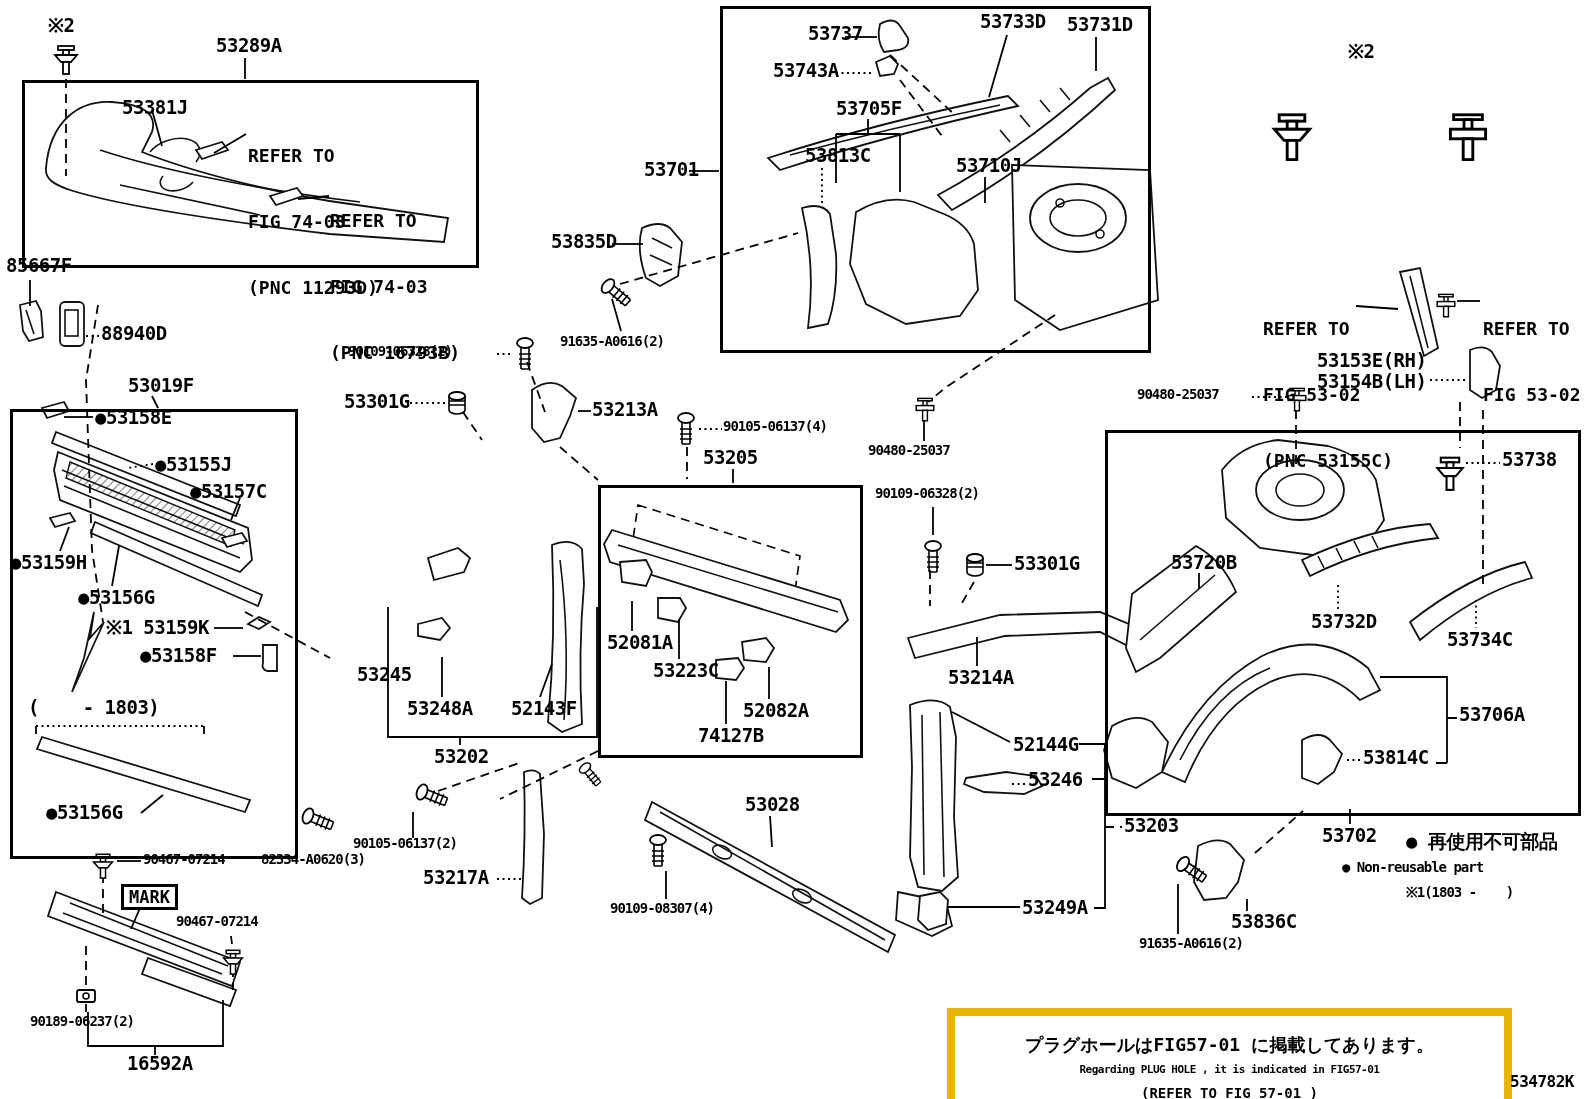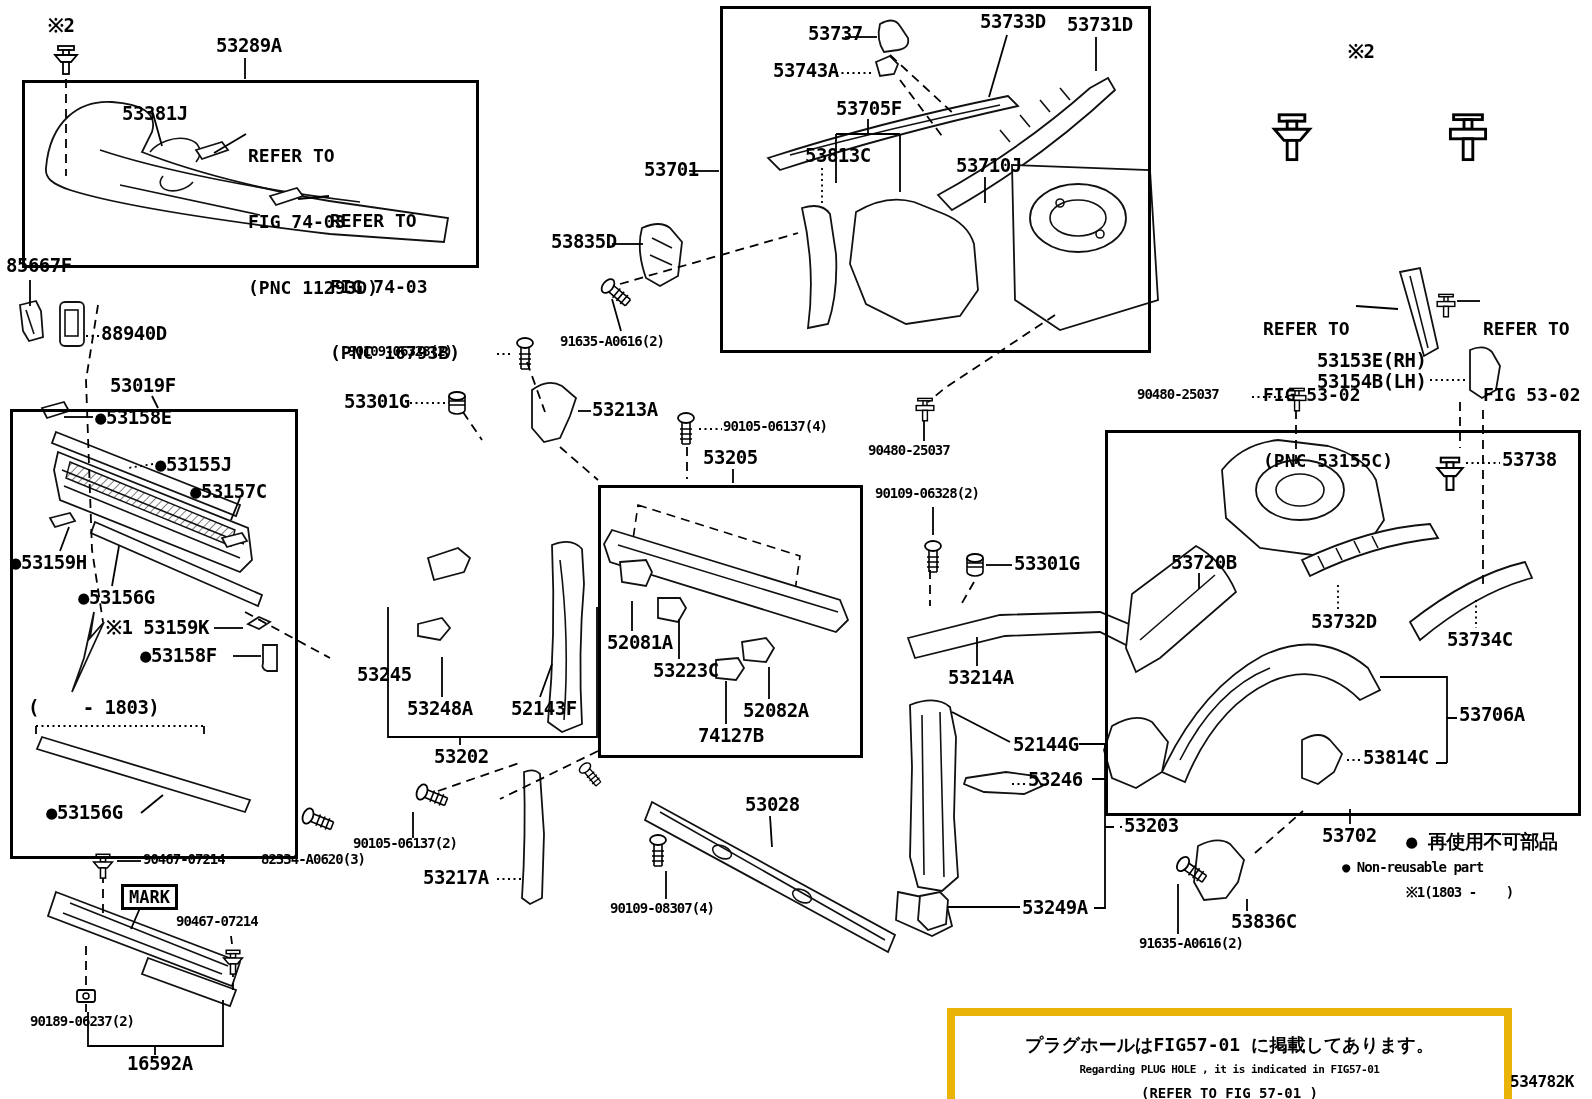--- a/index.html
+++ b/index.html
@@ -306,34 +306,34 @@
   <div class="pbox" style="left:22px;top:80px;width:451px;height:182px"></div>
   <div class="pbox" style="left:720px;top:6px;width:425px;height:341px"></div>
   <div class="pbox" style="left:10px;top:409px;width:282px;height:444px"></div>
   <div class="pbox" style="left:598px;top:485px;width:259px;height:267px"></div>
   <div class="pbox" style="left:1105px;top:430px;width:470px;height:380px"></div>
 
   <div class="lbl" style="left:1348px;top:42px">※2</div>
 
   <div class="lbl" style="left:48px;top:16px">※2</div>
   <div class="lbl" style="left:216px;top:36px">53289A</div>
-  <div class="lbl" style="left:122px;top:104px">53381J</div>
+  <div class="lbl" style="left:122px;top:98px">53381J</div>
   <div class="refer" style="left:248px;top:101px">
     <div>REFER TO</div>
     <div>FIG 74-03</div>
     <div>(PNC 11293D)</div>
   </div>
   <div class="refer" style="left:330px;top:166px">
     <div>REFER TO</div>
     <div>FIG 74-03</div>
     <div>(PNC 16793B)</div>
   </div>
   <div class="lbl" style="left:6px;top:256px">85667F</div>
   <div class="lbl" style="left:101px;top:324px">88940D</div>
-  <div class="lbl" style="left:110px;top:376px">53019F</div>
+  <div class="lbl" style="left:128px;top:376px">53019F</div>
   <div class="lbl" style="left:95px;top:408px">●53158E</div>
   <div class="lbl" style="left:155px;top:455px">●53155J</div>
   <div class="lbl" style="left:190px;top:482px">●53157C</div>
   <div class="lbl" style="left:10px;top:553px">●53159H</div>
   <div class="lbl" style="left:78px;top:588px">●53156G</div>
   <div class="lbl" style="left:106px;top:618px">※1 53159K</div>
   <div class="lbl" style="left:140px;top:646px">●53158F</div>
   <div class="lbl" style="left:28px;top:698px">(    - 1803)</div>
   <div class="lbl" style="left:46px;top:803px">●53156G</div>
   <div class="lbl sm" style="left:143px;top:852px">90467-07214</div>

